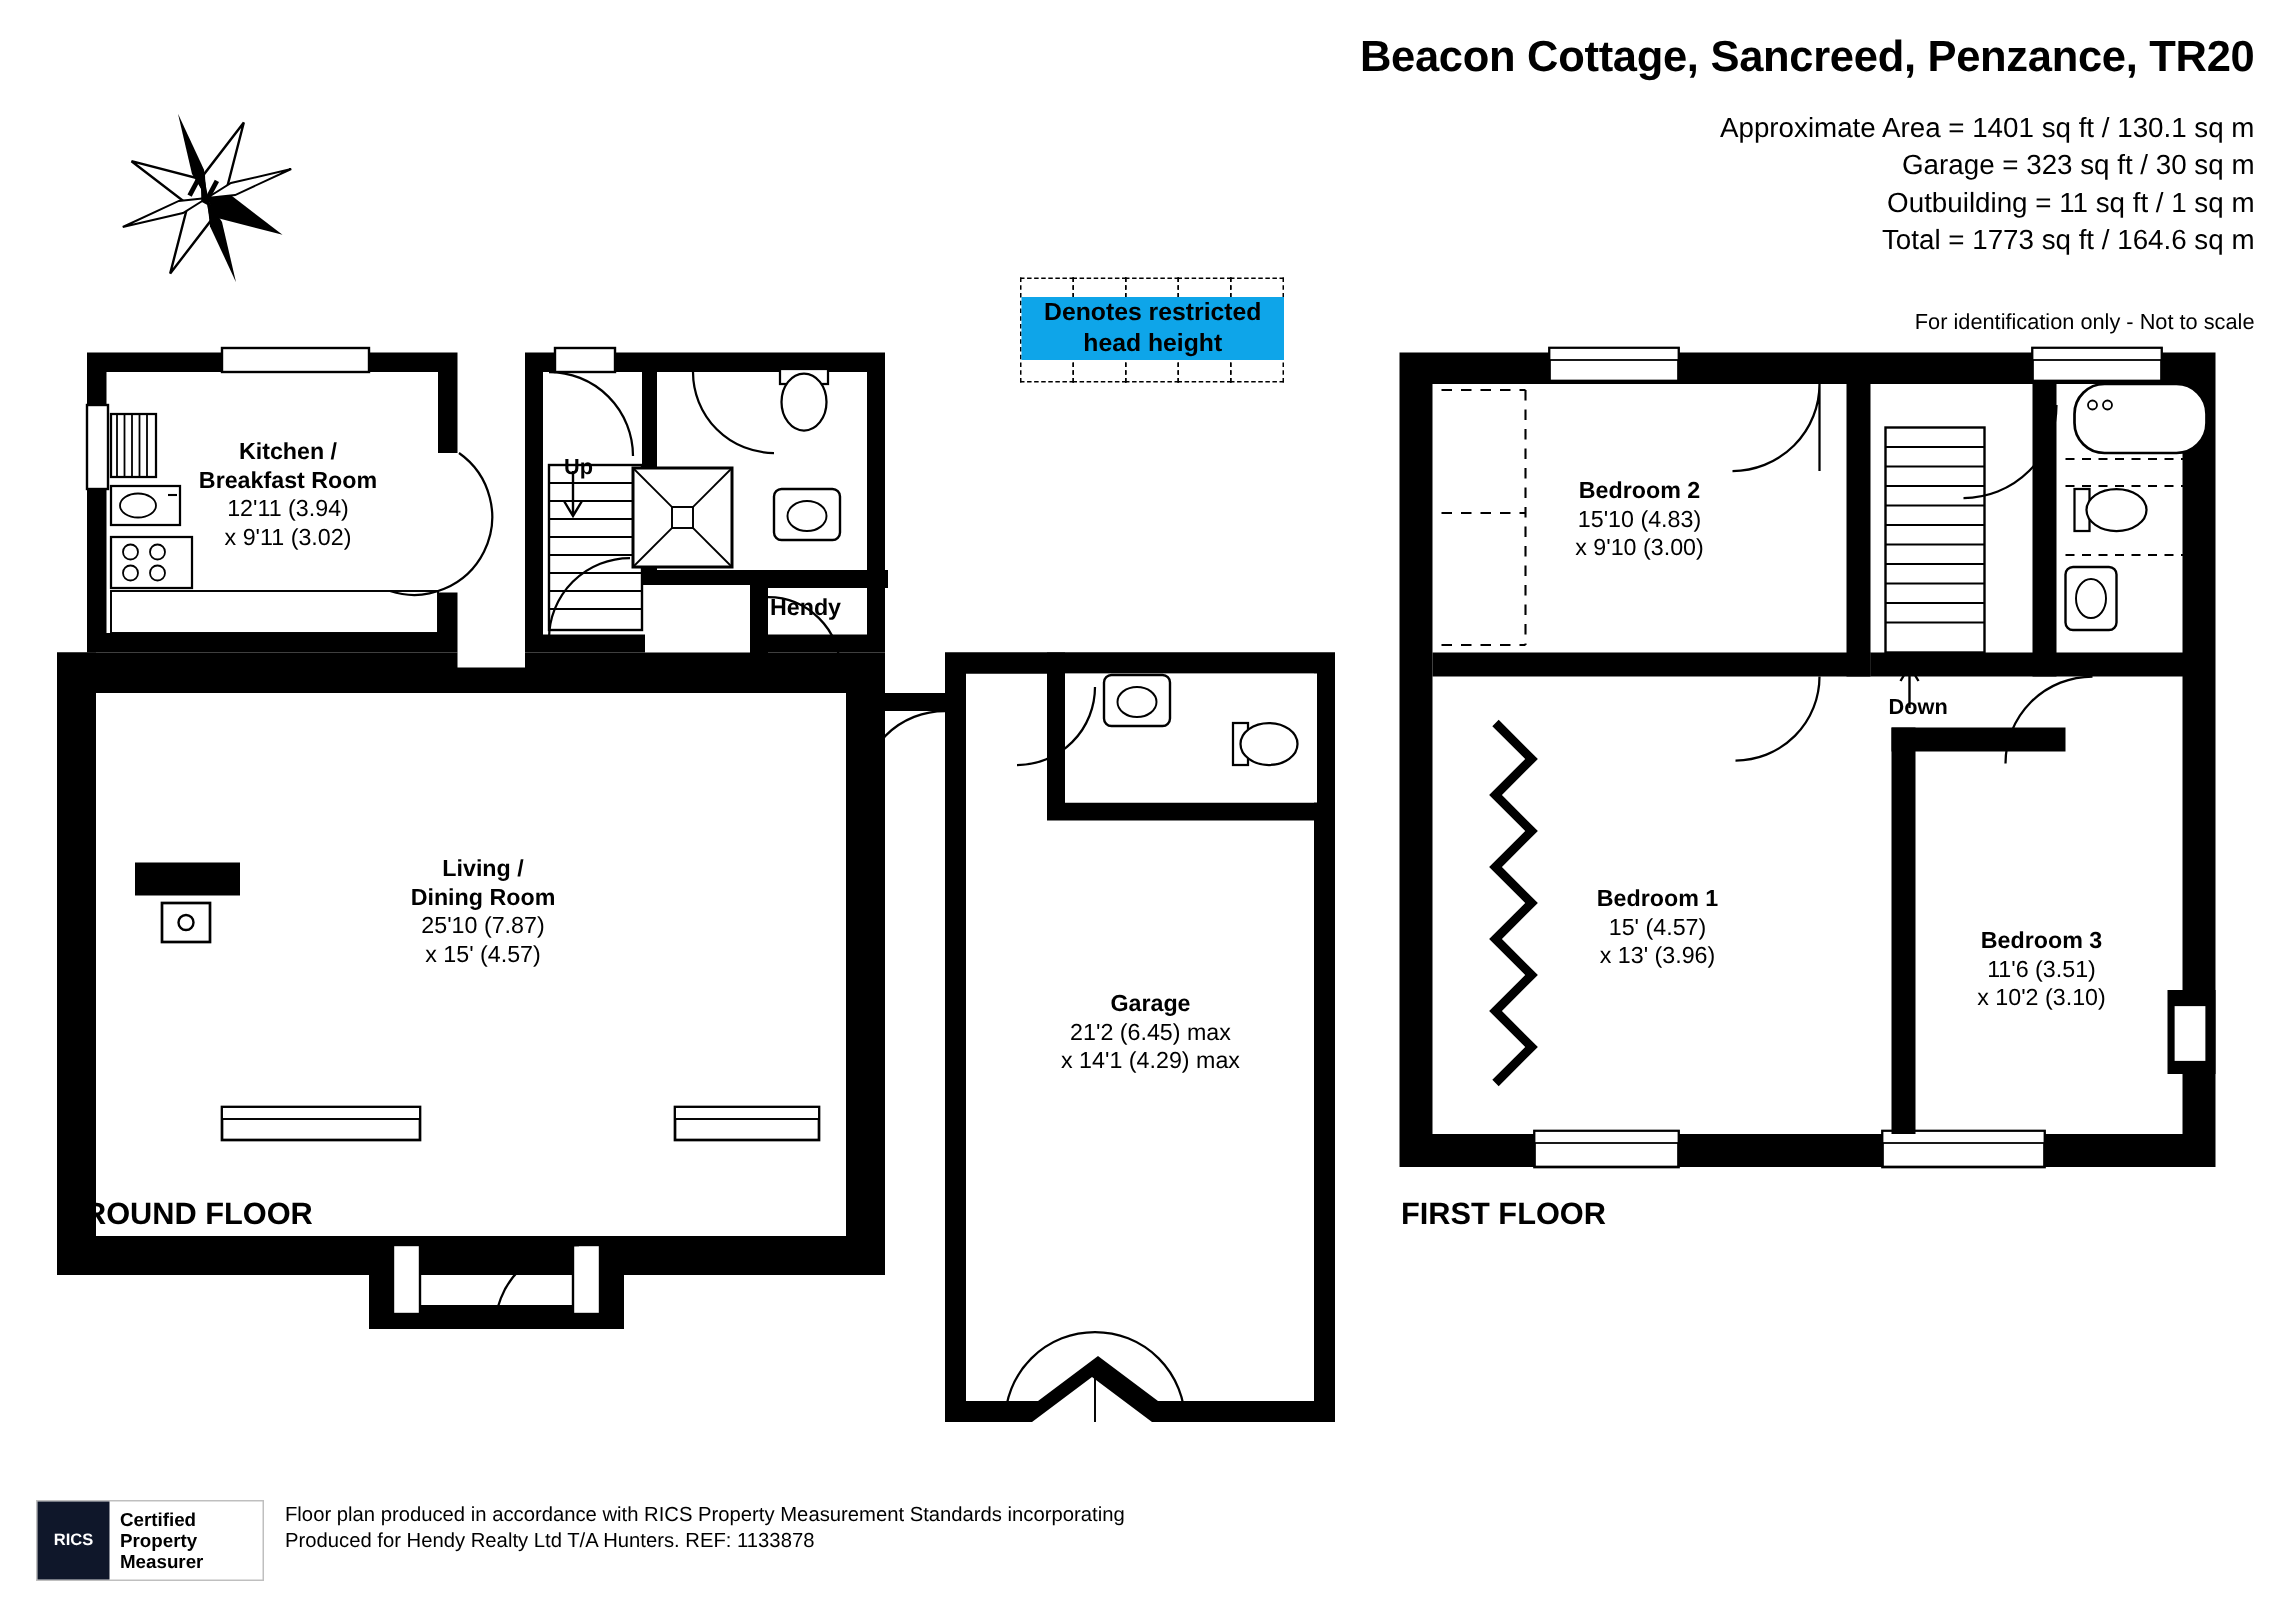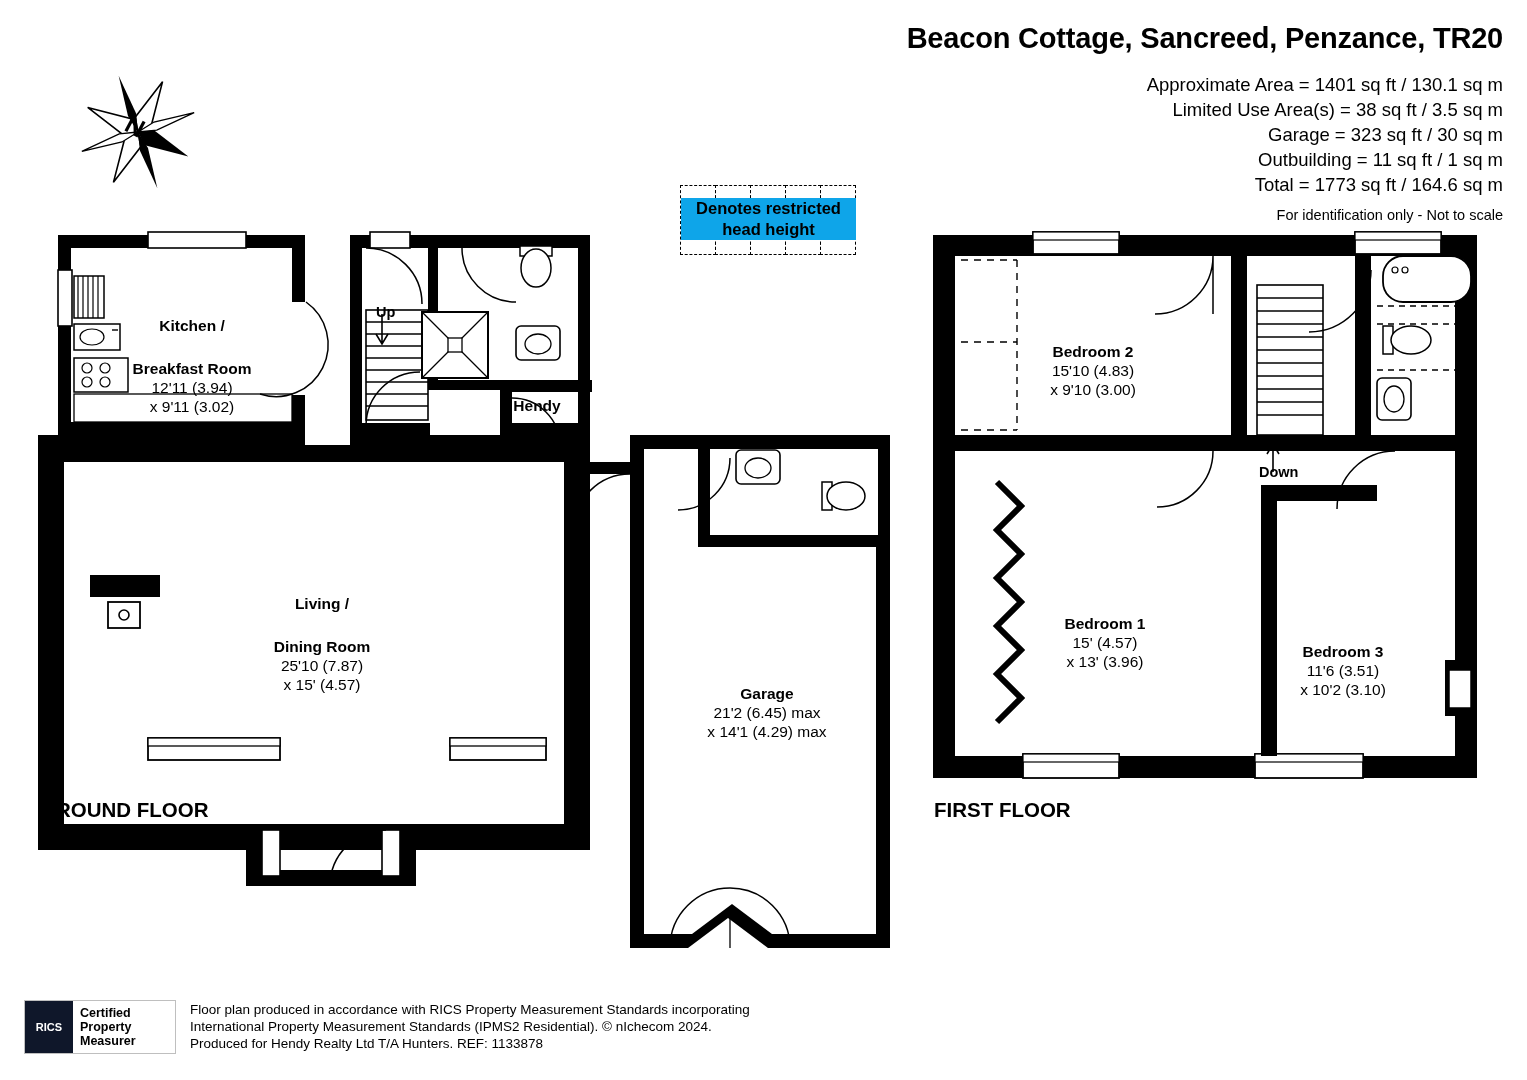--- a/index.html
+++ b/index.html
@@ -53,21 +53,21 @@
   }
 
   
   .floor-label { font-size:20.5px; font-weight:bold; }
   #ground-floor-label { left:40px; top:798px; }
   #first-floor-label  { left:934px; top:798px; }
   .label {
     text-align:center; font-size:15.5px; line-height:19px;
     white-space:nowrap;
   }
-  .label .nm { font-weight:bold; display:block;margin-top:24px; }
+  .label .nm { font-weight:bold; display:block; }
 
   svg { display:block; overflow:visible; }
 
   
   #footer-logo {
     left:24px; top:1000px; width:150px; height:52px;
     border:1.5px solid #bfbfbf; display:flex; align-items:stretch;
     background:#fff;
   }
   #footer-logo .badge {
@@ -83,21 +83,20 @@
     left:190px; top:1001px; font-size:13.5px; line-height:17px;
   }
 </style>
 </head>
 <body>
 
 <div class="abs" id="title">Beacon Cottage, Sancreed, Penzance, TR20</div>
 
 <div class="abs" id="area-lines">
   <div>Approximate Area = 1401 sq ft / 130.1 sq m</div>
-  <div>Limited Use Area(s) = 38 sq ft / 3.5 sq m</div>
   <div>Garage = 323 sq ft / 30 sq m</div>
   <div>Outbuilding = 11 sq ft / 1 sq m</div>
   <div>Total = 1773 sq ft / 164.6 sq m</div>
 </div>
 
 <div class="abs" id="disclaimer">For identification only - Not to scale</div>
 
 <div class="abs" id="compass">
   <svg width="120" height="120" viewBox="0 0 120 120">
     <g transform="rotate(26 60 60)">
@@ -365,21 +364,21 @@
     <span>15'10 (4.83)</span><br>
     <span>x 9'10 (3.00)</span>
   </div>
 
   <div class="abs label" style="left:80px; top:360px; width:200px;">
     <span class="nm">Bedroom 1</span>
     <span>15' (4.57)</span><br>
     <span>x 13' (3.96)</span>
   </div>
 
-  <div class="abs label" style="left:318px; top:388px; width:200px;">
+  <div class="abs label" style="left:336px; top:388px; width:200px;">
     <span class="nm">Bedroom 3</span>
     <span>11'6 (3.51)</span><br>
     <span>x 10'2 (3.10)</span>
   </div>
 
   <div class="abs" style="left:334px; top:234px; font-size:14.5px; font-weight:bold;">Down</div>
 </div>
 
 <div class="abs floor-label" id="first-floor-label">FIRST FLOOR</div>
 
@@ -387,15 +386,14 @@
   <div class="badge">RICS</div>
   <div class="cpm">
     <span>Certified</span>
     <span>Property</span>
     <span>Measurer</span>
   </div>
 </div>
 
 <div class="abs" id="footer-text">
   <div class="nb">Floor plan produced in accordance with RICS Property Measurement Standards incorporating</div>
-  <div class="nb">International Property Measurement Standards (IPMS2 Residential).   © nIchecom 2024.</div>
   <div class="nb">Produced for Hendy Realty Ltd T/A Hunters.   REF:  1133878</div>
 </div>
 
 </body></html>

